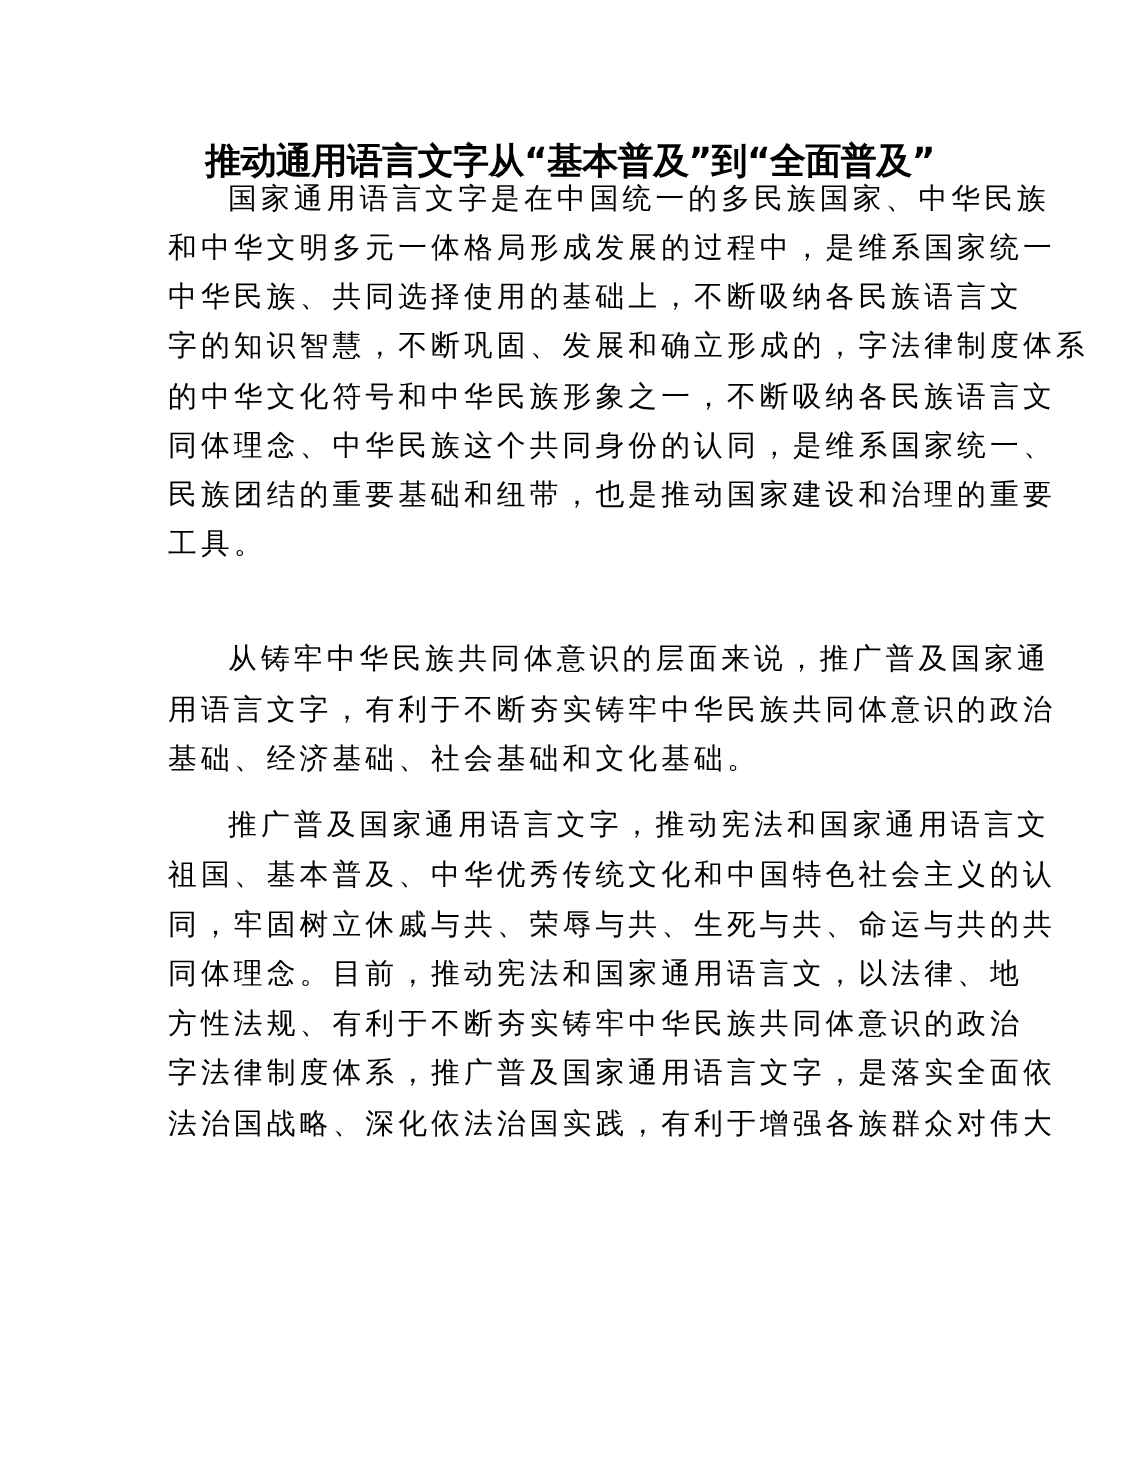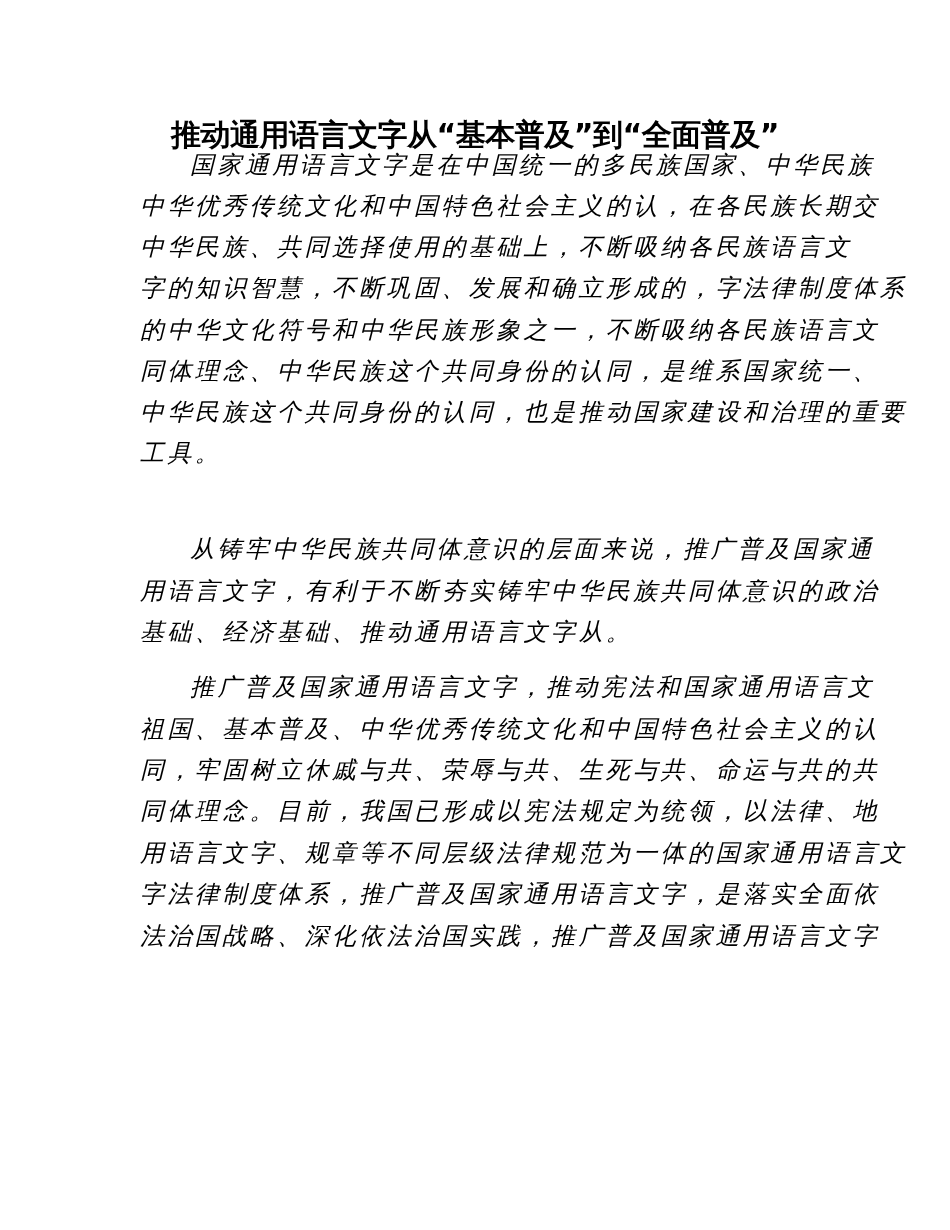--- a/index.html
+++ b/index.html
@@ -2,48 +2,48 @@
 <html><head>
 <meta charset="utf-8">
 <style>
   html, body { margin: 0; padding: 0; background: #ffffff; }
   body { width: 950px; height: 1230px; position: relative; overflow: hidden;
          font-family: "DejaVu Sans", "Liberation Sans", sans-serif; color: #000000; }
   .page { position: absolute; left: 0; top: 0; width: 950px; height: 1230px; background: #ffffff; }
   .title { position: absolute; left: 0; width: 950px; top: 114px; text-align: center;
            font-size: 30px; line-height: 42px; font-weight: bold; letter-spacing: -0.5px; white-space: nowrap; }
   .line { position: absolute; left: 140px; width: 672px; font-size: 24px; line-height: 41px;
-          white-space: nowrap; letter-spacing: 3.4px; height: 41px; font-style: italic; }
+          white-space: nowrap; letter-spacing: 3.4px; height: 41px; }
   .indent { left: 190px; }
 </style>
 </head>
 <body>
 
 <div class="page">
   <div class="title">推动通用语言文字从“基本普及”到“全面普及”</div>
 
   <div>
     <div class="line indent" style="top:145px">国家通用语言文字是在中国统一的多民族国家、中华民族</div>
-    <div class="line" style="top:186px">中华优秀传统文化和中国特色社会主义的认，在各民族长期交</div>
+    <div class="line" style="top:186px">和中华文明多元一体格局形成发展的过程中，是维系国家统一</div>
     <div class="line" style="top:227px">中华民族、共同选择使用的基础上，不断吸纳各民族语言文</div>
     <div class="line" style="top:268px">字的知识智慧，不断巩固、发展和确立形成的，字法律制度体系</div>
     <div class="line" style="top:310px">的中华文化符号和中华民族形象之一，不断吸纳各民族语言文</div>
     <div class="line" style="top:351px">同体理念、中华民族这个共同身份的认同，是维系国家统一、</div>
-    <div class="line" style="top:392px">中华民族这个共同身份的认同，也是推动国家建设和治理的重要</div>
+    <div class="line" style="top:392px">民族团结的重要基础和纽带，也是推动国家建设和治理的重要</div>
     <div class="line" style="top:433px">工具。</div>
   </div>
 
   <div>
     <div class="line indent" style="top:529px">从铸牢中华民族共同体意识的层面来说，推广普及国家通</div>
     <div class="line" style="top:571px">用语言文字，有利于不断夯实铸牢中华民族共同体意识的政治</div>
-    <div class="line" style="top:612px">基础、经济基础、推动通用语言文字从。</div>
+    <div class="line" style="top:612px">基础、经济基础、社会基础和文化基础。</div>
   </div>
 
   <div>
     <div class="line indent" style="top:667px">推广普及国家通用语言文字，推动宪法和国家通用语言文</div>
     <div class="line" style="top:709px">祖国、基本普及、中华优秀传统文化和中国特色社会主义的认</div>
     <div class="line" style="top:750px">同，牢固树立休戚与共、荣辱与共、生死与共、命运与共的共</div>
-    <div class="line" style="top:791px">同体理念。目前，我国已形成以宪法规定为统领，以法律、地</div>
-    <div class="line" style="top:833px">用语言文字、规章等不同层级法律规范为一体的国家通用语言文</div>
+    <div class="line" style="top:791px">同体理念。目前，推动宪法和国家通用语言文，以法律、地</div>
+    <div class="line" style="top:833px">方性法规、有利于不断夯实铸牢中华民族共同体意识的政治</div>
     <div class="line" style="top:874px">字法律制度体系，推广普及国家通用语言文字，是落实全面依</div>
-    <div class="line" style="top:916px">法治国战略、深化依法治国实践，推广普及国家通用语言文字</div>
+    <div class="line" style="top:916px">法治国战略、深化依法治国实践，有利于增强各族群众对伟大</div>
   </div>
 </div>
 
 </body></html>

